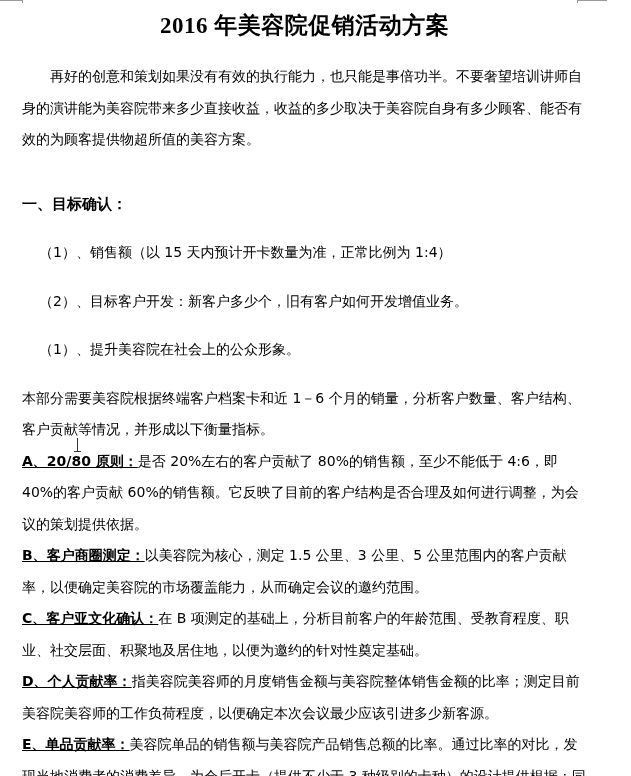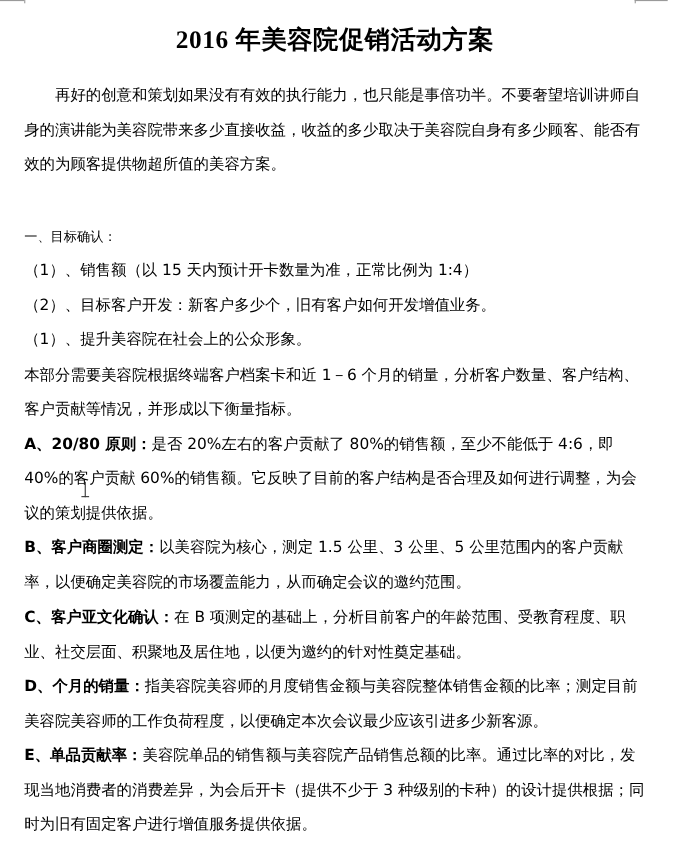--- a/index.html
+++ b/index.html
@@ -12,29 +12,29 @@
     .corner.left { left: 0; }
     .corner.right { left: 577px; width: 30px; }
     .corner-v { position: absolute; top: 0; width: 1px; height: 3px; background: #9a9a9a; }
     .corner-v.left { left: 22px; }
     .corner-v.right { left: 577px; }
 
     .page { position: absolute; left: 22px; top: 0; width: 565px; }
     .title {
       font-family: "Liberation Serif", "DejaVu Serif", serif;
       font-weight: bold; font-size: 23px; text-align: center;
-      margin: 0; padding-top: 22px; height: 30px; line-height: 30px;
+      margin: 0; padding-top: 11px; height: 30px; line-height: 30px;
       letter-spacing: 0.5px;
     }
     .para { font-size: 14px; line-height: 31.5px; margin: 0; }
     .indent { text-indent: 28px; }
     .blank { height: 33px; }
-    .h1 { font-size: 12px; font-weight: normal; line-height: 31.5px; margin: 0; }
-    .item { font-size: 14px; line-height: 31.5px; margin: 0; padding-left: 0; }
-    .bold-lead { font-weight: bold; }
+    .h1 { font-size: 15px; font-weight: bold; line-height: 31.5px; margin: 0; }
+    .item { font-size: 14px; line-height: 31.5px; margin: 17px; padding-left: 0; }
+    .bold-lead { font-weight: bold; text-decoration: underline; }
     .cursor {
       position: absolute; width: 7px; height: 14px; left: 74px; top: 438px;
     }
     .cursor::before { content: ""; position: absolute; left: 3px; top: 0; width: 1px; height: 14px; background: #333; }
     .cursor::after { content: ""; position: absolute; left: 0; bottom: 0; width: 7px; height: 1px; background: #333; }
   </style>
 </head>
 <body>
 
 <div class="corner left"></div>
@@ -63,21 +63,21 @@
 
   <p class="para">
     <span class="bold-lead">B、客户商圈测定：</span><span>以美容院为核心，测定 1.5 公里、3 公里、5 公里范围内的客户贡献率，以便确定美容院的市场覆盖能力，从而确定会议的邀约范围。</span>
   </p>
 
   <p class="para">
     <span class="bold-lead">C、客户亚文化确认：</span><span>在 B 项测定的基础上，分析目前客户的年龄范围、受教育程度、职业、社交层面、积聚地及居住地，以便为邀约的针对性奠定基础。</span>
   </p>
 
   <p class="para">
-    <span class="bold-lead">D、个月的销量：</span><span>指美容院美容师的月度销售金额与美容院整体销售金额的比率；测定目前美容院美容师的工作负荷程度，以便确定本次会议最少应该引进多少新客源。</span>
+    <span class="bold-lead">D、个人贡献率：</span><span>指美容院美容师的月度销售金额与美容院整体销售金额的比率；测定目前美容院美容师的工作负荷程度，以便确定本次会议最少应该引进多少新客源。</span>
   </p>
 
   <p class="para">
     <span class="bold-lead">E、单品贡献率：</span><span>美容院单品的销售额与美容院产品销售总额的比率。通过比率的对比，发现当地消费者的消费差异，为会后开卡（提供不少于 3 种级别的卡种）的设计提供根据；同时为旧有固定客户进行增值服务提供依据。</span>
   </p>
 </div>
 
 <div class="cursor"></div>
 
 </body></html>

